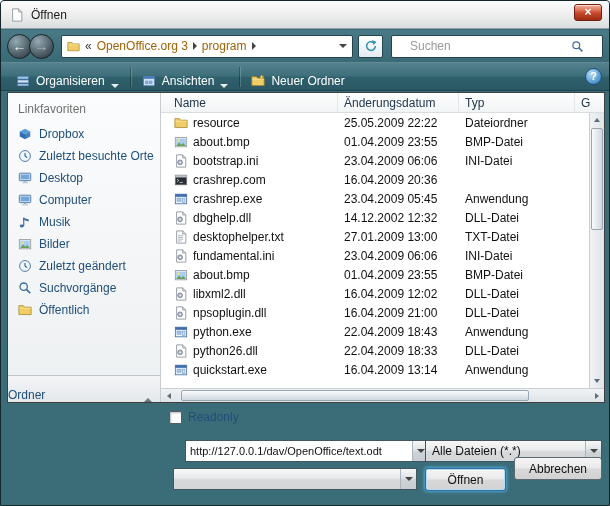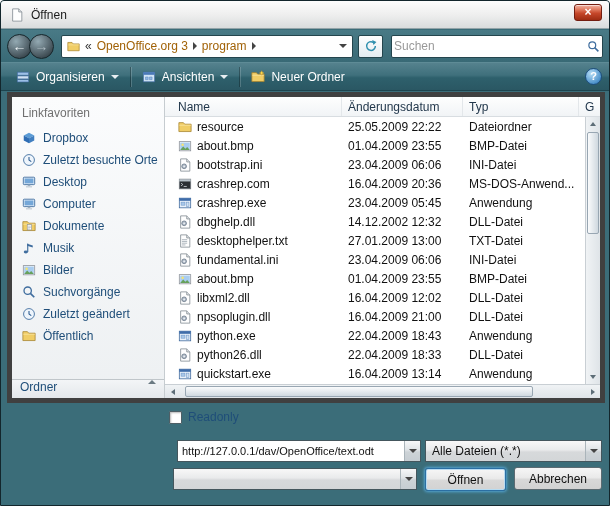--- a/index.html
+++ b/index.html
@@ -17,39 +17,39 @@
   .navrow{position:absolute;top:29px;left:0;right:0;height:32px;display:flex;align-items:center;padding:0 6px;background:linear-gradient(#497a86,#396a76)}
   .circ{flex:none;width:25px;height:25px;border-radius:50%;border:1px solid #17262b;background:radial-gradient(circle at 35% 28%,#93a9b2,#54646c 55%,#273238 95%);color:#eef4f7;font-size:14px;line-height:23px;text-align:center}
   .circ.fwd{margin-left:-3px;color:#aebbc2}
   .addressbar{display:flex;align-items:center;height:23px;width:292px;margin-left:7px;background:#fff;border:1px solid #24454d;border-radius:2px;padding:0 5px;gap:5px}
   .crumb{color:#a16207;white-space:nowrap}
   .ab-ovf{color:#333}
   .sep-r{flex:none;width:0;height:0;border-left:4px solid #444;border-top:4px solid transparent;border-bottom:4px solid transparent}
   .dd{flex:none;width:0;height:0;border-top:4px solid #444;border-left:4px solid transparent;border-right:4px solid transparent}
   .ab-spacer{flex:1}
   .refresh-btn{flex:none;width:25px;height:23px;margin-left:5px;border:1px solid #24454d;border-radius:2px;background:linear-gradient(#fefefe,#e3ecf1);display:flex;align-items:center;justify-content:center}
-  .searchbox{display:flex;align-items:center;height:23px;flex:1;margin-left:8px;background:#fff;border:1px solid #24454d;border-radius:2px;padding:0 2px;gap:4px}
+  .searchbox{display:flex;align-items:center;height:23px;flex:1;margin-left:8px;background:#fff;border:1px solid #24454d;border-radius:2px;padding:0 18px;gap:4px}
   .searchbox input{flex:1;min-width:0;border:none;outline:none;font:inherit;color:#333;background:transparent}
   .searchbox input::placeholder{color:#999}
 
   
   .toolbar{position:absolute;top:61px;left:0;right:0;height:29px;display:flex;align-items:center;padding:0 7px;background:linear-gradient(#55828e,#3f707c 45%,#2e606c 55%,#2a5763);border-top:1px solid #5e8b96;border-bottom:1px solid #1d444e;color:#fff}
-  .tbtn{display:flex;align-items:center;gap:6px;height:23px;padding:0 8px;border-radius:3px;white-space:nowrap}
+  .tbtn{display:flex;align-items:flex-end;gap:6px;height:23px;padding:0 8px;border-radius:3px;white-space:nowrap}
   .tb-sep{width:1px;height:20px;background:rgba(0,0,0,.28);box-shadow:1px 0 0 rgba(255,255,255,.18);margin:0 3px}
   .dd-w{border-top-color:#e8eef1}
   .help-btn{margin-left:auto;width:17px;height:17px;border-radius:50%;background:radial-gradient(circle at 35% 30%,#b5ddf5,#4e93cc 70%,#2c6ca6);border:1px solid #1d4d7c;color:#fff;font-weight:bold;font-size:11px;line-height:14px;text-align:center}
 
   
-  .main{position:absolute;top:91px;left:6px;width:598px;height:311px;background:#ec4899;border:5px solid #404040;display:flex}
+  .main{position:absolute;top:91px;left:6px;width:598px;height:311px;background:#ec4899;border:1px solid #404040;display:flex}
   .sidebar{flex:none;width:153px;border-right:1px solid #c6ccd0;background:linear-gradient(#fbfcfd,#edf0f2);position:relative}
   .fav-header{color:#707070;padding:9px 0 7px 10px}
   .sb-item{display:flex;align-items:center;gap:7px;height:22px;padding-left:10px}
   .sb-ic{flex:none;width:14px;height:14px}
   .sb-label{color:#1f4e79;white-space:nowrap}
-  .ordner-bar{position:absolute;left:0;right:0;bottom:0;height:19px;border-top:1px solid #c0c6ca;background:linear-gradient(#f3f5f7,#e4e8eb);display:flex;align-items:flex-start;padding-left:8px;color:#1f4e79}
+  .ordner-bar{position:absolute;left:0;right:0;bottom:0;height:27px;border-top:1px solid #c0c6ca;background:linear-gradient(#f3f5f7,#e4e8eb);display:flex;align-items:flex-end;padding-left:0;color:#1f4e79}
   .chev-up{margin-left:auto;margin-right:8px;width:0;height:0;border-bottom:4px solid #6b7a82;border-left:4px solid transparent;border-right:4px solid transparent}
 
   
   .list{flex:1;min-width:0;position:relative;display:flex;flex-direction:column}
   .lheader{display:flex;flex:none;height:20px;background:linear-gradient(#fefefe,#f1f4f6);border-bottom:1px solid #d8dde1;color:#23384c}
   .hcell{display:flex;align-items:center;padding-left:6px;border-right:1px solid #e3e7ea}
   .h-name{width:177px;padding-left:13px}
   .h-date{width:121px}
   .h-type{width:116px}
   .h-g{flex:1;border-right:none}
@@ -75,30 +75,30 @@
   .tri-right{width:0;height:0;border-left:4px solid #5d6d77;border-top:3px solid transparent;border-bottom:3px solid transparent}
 
   
   .bottomarea{position:absolute;left:0;right:0;top:402px;bottom:0}
   .readonly-row{position:absolute;left:168px;top:7px;display:flex;align-items:center;gap:6px}
   .checkbox{width:13px;height:13px;background:#fff;border:1px solid #4e5f66;box-shadow:inset 1px 1px 2px rgba(0,0,0,.28);border-radius:1px}
   .readonly-label{color:#1f4e79}
   .frow-label{position:absolute;width:110px;text-align:right;color:#0c0c0c}
   .filename-label{left:56px;top:41px}
   .version-label{left:56px;top:69px}
-  .filename-combo{position:absolute;left:176px;top:37px;width:244px;height:22px;background:#fff;border:1px solid #44565d;display:flex;align-items:center}
+  .filename-combo{position:absolute;left:184px;top:37px;width:244px;height:22px;background:#fff;border:1px solid #44565d;display:flex;align-items:center}
   .filename-input{flex:1;min-width:0;border:none;outline:none;font-family:"Liberation Sans",sans-serif;font-size:11px;padding-left:4px;color:#111}
   .combo-arrow-btn{flex:none;width:16px;height:100%;border-left:1px solid #aab4ba;background:linear-gradient(#f6f7f8,#dfe3e6 45%,#cdd3d7 55%,#c6cdd2);display:flex;align-items:center;justify-content:center}
   .select{position:absolute;height:22px;border:1px solid #44565d;background:linear-gradient(#f8f8f8,#e9eaeb 45%,#d7d9db 55%,#d3d6d8);display:flex;align-items:center;color:#111}
   .filetype-select{left:424px;top:37px;width:177px}
   .version-select{left:172px;top:65px;width:244px}
   .select .val{flex:1;padding-left:6px;white-space:nowrap;overflow:hidden}
   .btn{position:absolute;height:23px;border-radius:3px;color:#111;display:flex;align-items:center;justify-content:center;background:linear-gradient(#f6f6f6,#eaeaea 45%,#d8d8d8 55%,#d2d2d2);border:1px solid #5c6b72}
   .open-btn{left:424px;top:65px;width:81px;border:1px solid #2b6fa3;box-shadow:0 0 3px 1px rgba(90,180,235,.8),inset 0 0 0 1px #b7dcf2}
-  .cancel-btn{left:513px;top:64px;width:88px}
+  .cancel-btn{left:513px;top:54px;width:88px}
 </style>
 </head>
 <body>
 
 <svg width="0" height="0" style="position:absolute">
   <defs>
     <symbol id="i-folder" viewBox="0 0 16 16">
       <path d="M1 3 h5.2 l1.5 1.8 H15 V13.2 H1z" fill="#f0cd66" stroke="#a8852f" stroke-width=".9"></path>
       <path d="M1.6 6 h13" stroke="#f8e29a" stroke-width="1" fill="none"></path>
     </symbol>
@@ -286,56 +286,48 @@
         <span class="sb-ic">
             <svg width="14" height="14">
               <use href="#i-monitor"></use>
             </svg>
           </span>
         <span class="sb-label">Computer</span>
       </div>
       <div class="sb-item">
         <span class="sb-ic">
             <svg width="14" height="14">
-              <use href="#i-docs"></use>
-            </svg>
-          </span>
-        <span class="sb-label">Dokumente</span>
-      </div>
-      <div class="sb-item">
-        <span class="sb-ic">
-            <svg width="14" height="14">
               <use href="#i-note"></use>
             </svg>
           </span>
         <span class="sb-label">Musik</span>
       </div>
       <div class="sb-item">
         <span class="sb-ic">
             <svg width="14" height="14">
               <use href="#i-image"></use>
             </svg>
           </span>
         <span class="sb-label">Bilder</span>
       </div>
       <div class="sb-item">
         <span class="sb-ic">
             <svg width="14" height="14">
+              <use href="#i-clock"></use>
+            </svg>
+          </span>
+        <span class="sb-label">Zuletzt geändert</span>
+      </div>
+      <div class="sb-item">
+        <span class="sb-ic">
+            <svg width="14" height="14">
               <use href="#i-magnifier"></use>
             </svg>
           </span>
         <span class="sb-label">Suchvorgänge</span>
-      </div>
-      <div class="sb-item">
-        <span class="sb-ic">
-            <svg width="14" height="14">
-              <use href="#i-clock"></use>
-            </svg>
-          </span>
-        <span class="sb-label">Zuletzt geändert</span>
       </div>
       <div class="sb-item">
         <span class="sb-ic">
             <svg width="14" height="14">
               <use href="#i-folder"></use>
             </svg>
           </span>
         <span class="sb-label">Öffentlich</span>
       </div>
 
@@ -393,21 +385,20 @@
         <div class="row">
           <span class="c-name">
               <span class="fic">
                 <svg width="14" height="14">
                   <use href="#i-dos"></use>
                 </svg>
               </span>
               <span class="fname">crashrep.com</span>
             </span>
           <span class="c-date">16.04.2009 20:36</span>
-          <span class="c-type">MS-DOS-Anwend...</span>
         </div>
         <div class="row">
           <span class="c-name">
               <span class="fic">
                 <svg width="14" height="14">
                   <use href="#i-app"></use>
                 </svg>
               </span>
               <span class="fname">crashrep.exe</span>
             </span>

